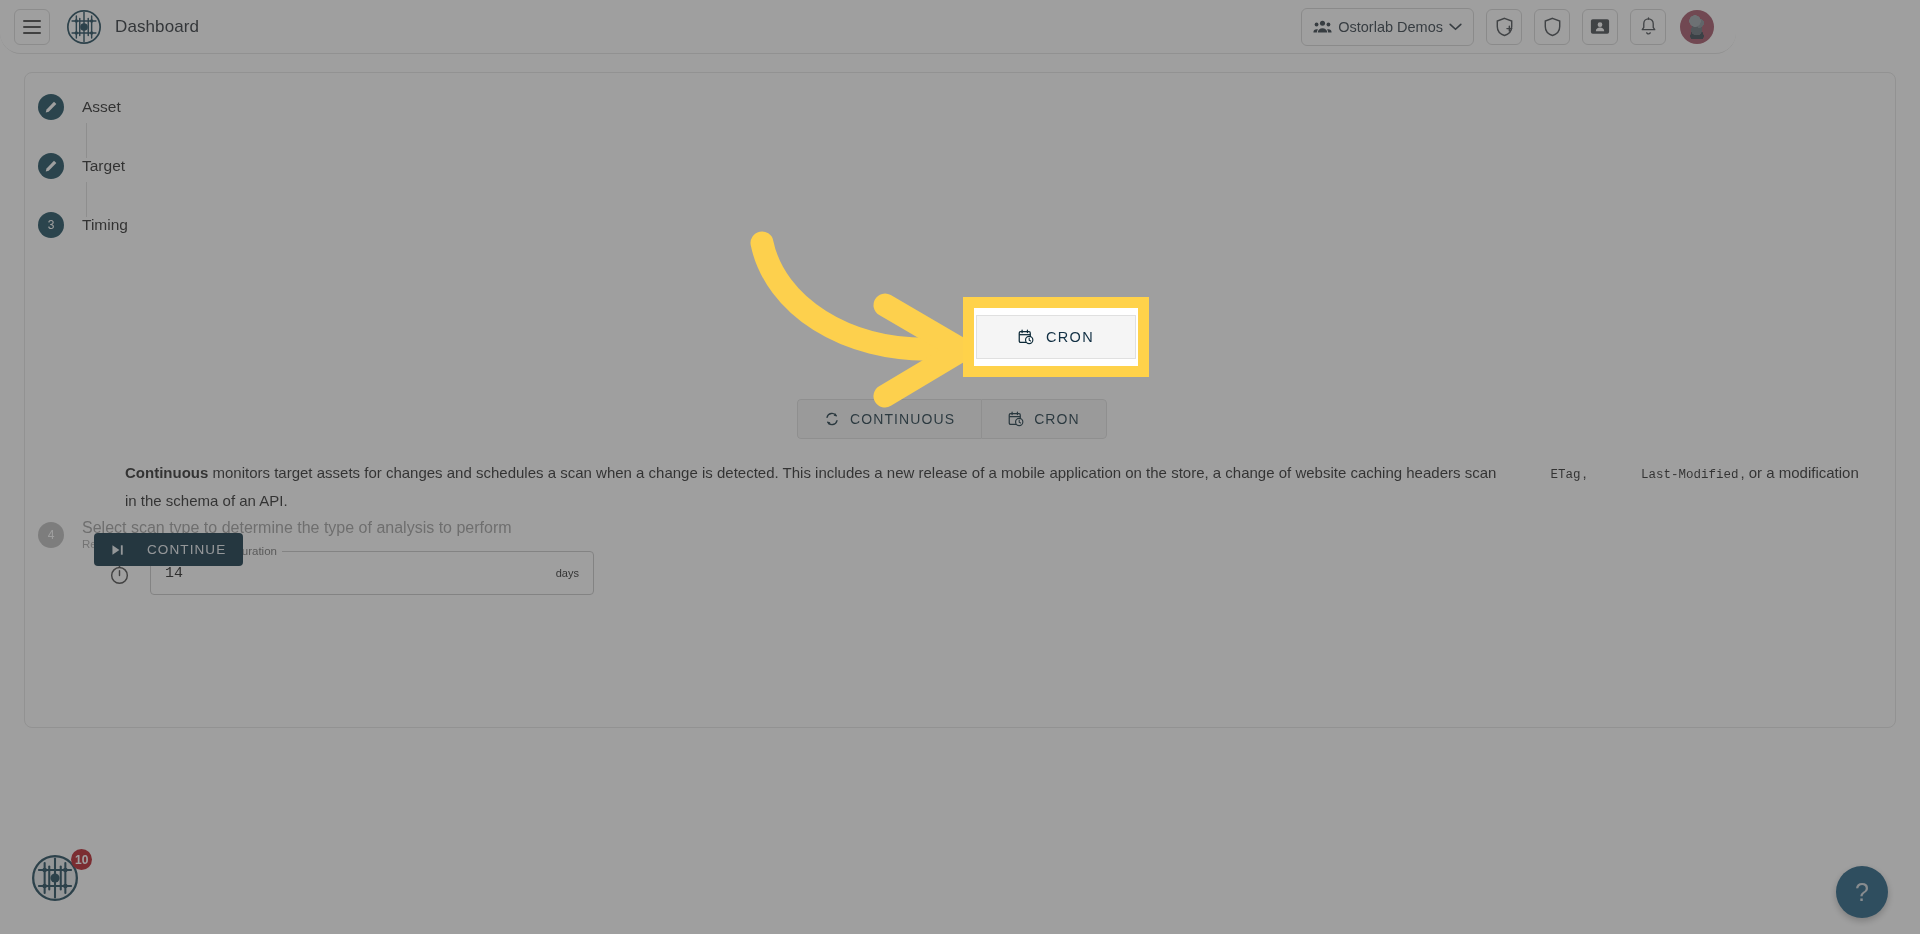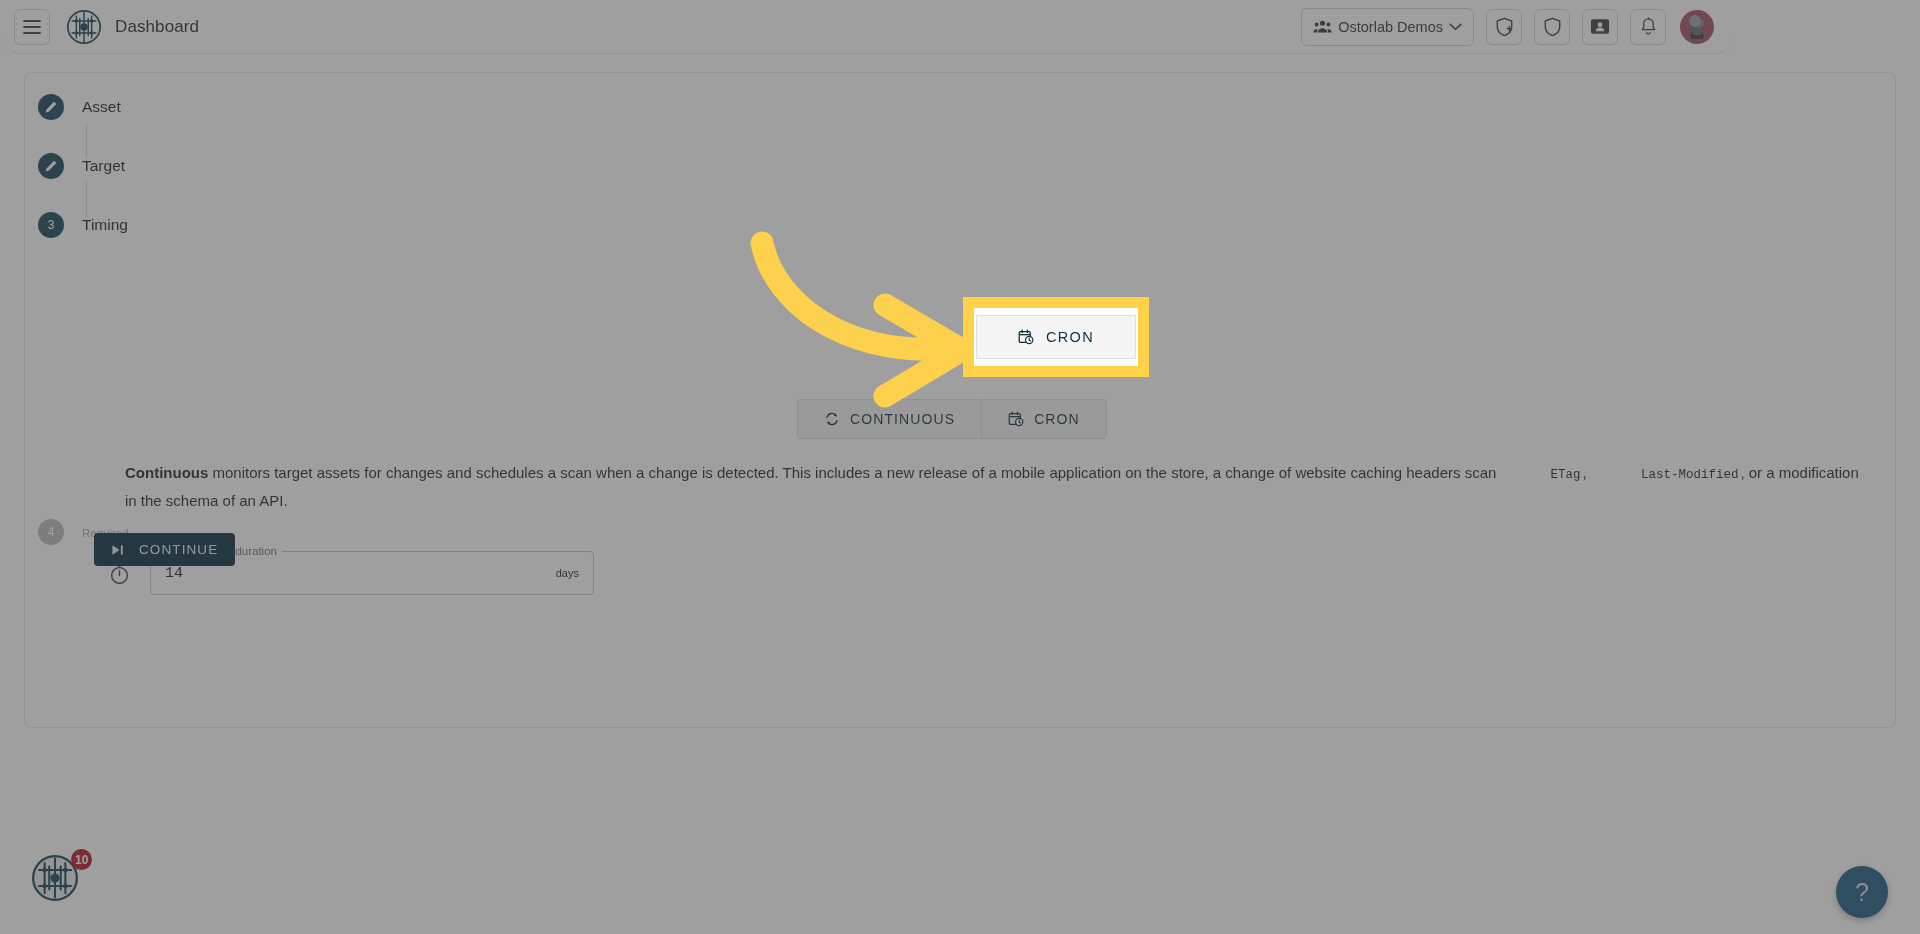--- a/index.html
+++ b/index.html
@@ -248,21 +248,21 @@
     left: 69px; top: 460px;
     height: 33px;
     padding: 0 17px;
     background: #00263a;
     color: #e9eef2;
     border: none;
     border-radius: 4px;
     font-size: 13.5px;
     letter-spacing: 1.1px;
     font-family: "Liberation Sans", sans-serif;
-    display: flex; align-items: center; gap: 14px;
+    display: flex; align-items: center; gap: 22px;
     cursor: pointer;
   }
 
   
   .fab-logo {
     position: absolute;
     left: 32px; top: 855px;
     width: 46px; height: 46px;
     cursor: pointer;
   }
@@ -440,20 +440,21 @@
     </div>
 
     <div class="step" style="left:13px; top:139px;">
       <div class="step-dot">3</div>
       <div class="step-label">Timing</div>
     </div>
 
     <div class="step" style="left:13px; top:446px;">
       <div class="step-dot inactive">4</div>
       <div>
+        <div class="step-label muted">Select scan type to determine the type of analysis to perform</div>
         <div class="step-sub">Required</div>
       </div>
     </div>
 
     <div class="toggle-group">
       <div class="toggle-btn first">
         <svg width="16" height="16" viewBox="0 0 18 18">
           <path d="M3.4 7.2 A5.7 5.7 0 0 1 13.8 5.4" fill="none" stroke="#0d2a38" stroke-width="1.5" stroke-linecap="round"></path>
           <path d="M14.6 10.8 A5.7 5.7 0 0 1 4.2 12.6" fill="none" stroke="#0d2a38" stroke-width="1.5" stroke-linecap="round"></path>
           <path d="M13.2 2.4 L14.2 5.8 L10.8 5.4 Z" fill="#0d2a38"></path>

